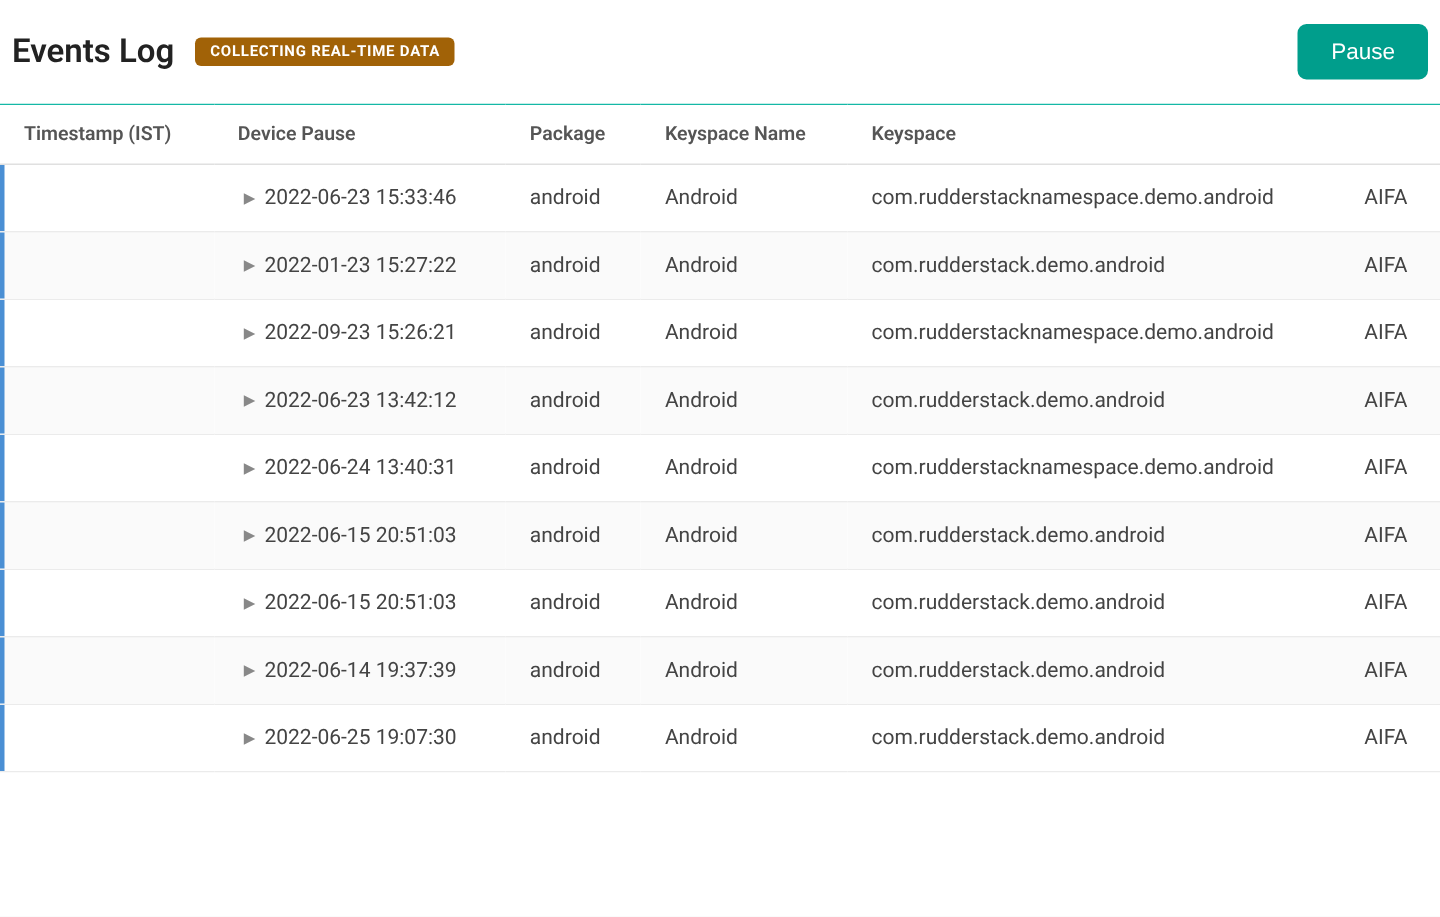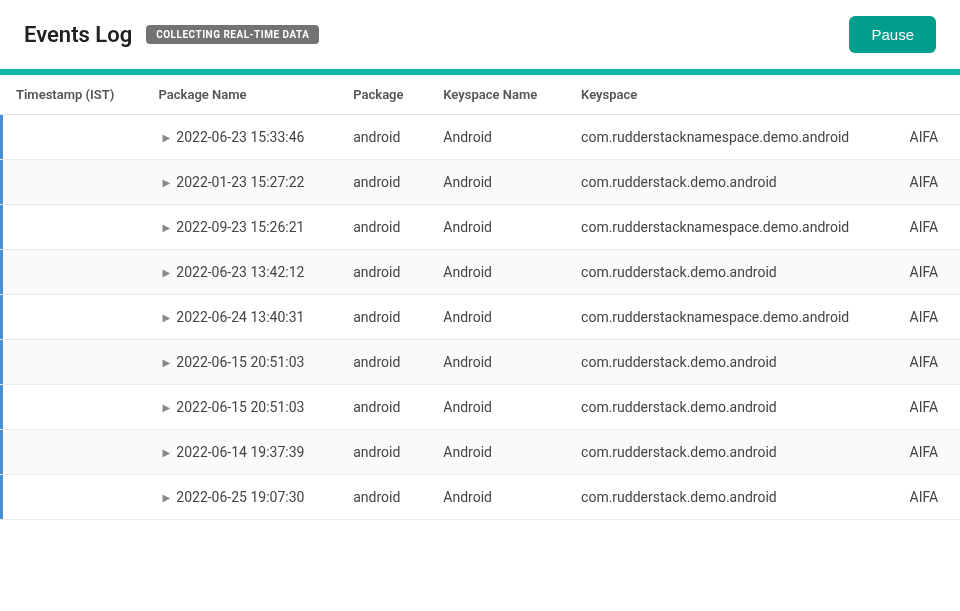--- a/index.html
+++ b/index.html
@@ -20,38 +20,38 @@
     .page-container {
       background: #fff;
       min-height: 611px;
       padding: 0;
     }
 
     .header {
       display: flex;
       align-items: center;
       justify-content: space-between;
-      padding: 16px 24px;
+      padding: 16px 8px;
       background: #fff;
     }
 
     .header-left {
       display: flex;
       align-items: center;
       gap: 14px;
     }
 
     .page-title {
       font-size: 22px;
       font-weight: 600;
       color: #222;
     }
 
     .badge {
-      background: #737373;
+      background: #a16207;
       color: #fff;
       font-size: 10px;
       font-weight: 700;
       letter-spacing: 0.5px;
       padding: 4px 10px;
       border-radius: 4px;
       text-transform: uppercase;
     }
 
     .pause-button {
@@ -70,21 +70,21 @@
       overflow-x: auto;
     }
 
     table {
       width: 100%;
       border-collapse: collapse;
       background: #fff;
     }
 
     thead tr {
-      border-top: 6px solid #14b8a6;
+      border-top: 1px solid #14b8a6;
       border-bottom: 1px solid #e0e0e0;
     }
 
     thead th {
       padding: 12px 16px;
       text-align: left;
       font-weight: 600;
       color: #555;
       font-size: 13px;
       background: #fff;
@@ -151,21 +151,21 @@
       <span class="badge">COLLECTING REAL-TIME DATA</span>
     </div>
     <button class="pause-button">Pause</button>
   </div>
 
   <div class="table-wrapper">
     <table>
       <thead>
         <tr>
           <th>Timestamp (IST)</th>
-          <th>Package Name</th>
+          <th>Device Pause</th>
           <th>Package</th>
           <th>Keyspace Name</th>
           <th>Keyspace</th>
         </tr>
       </thead>
       <tbody id="table-body">
       <tr class="left-border-row">
             <td>
               <div class="timestamp-cell">
                 <span class="triangle-icon">▶</span>

